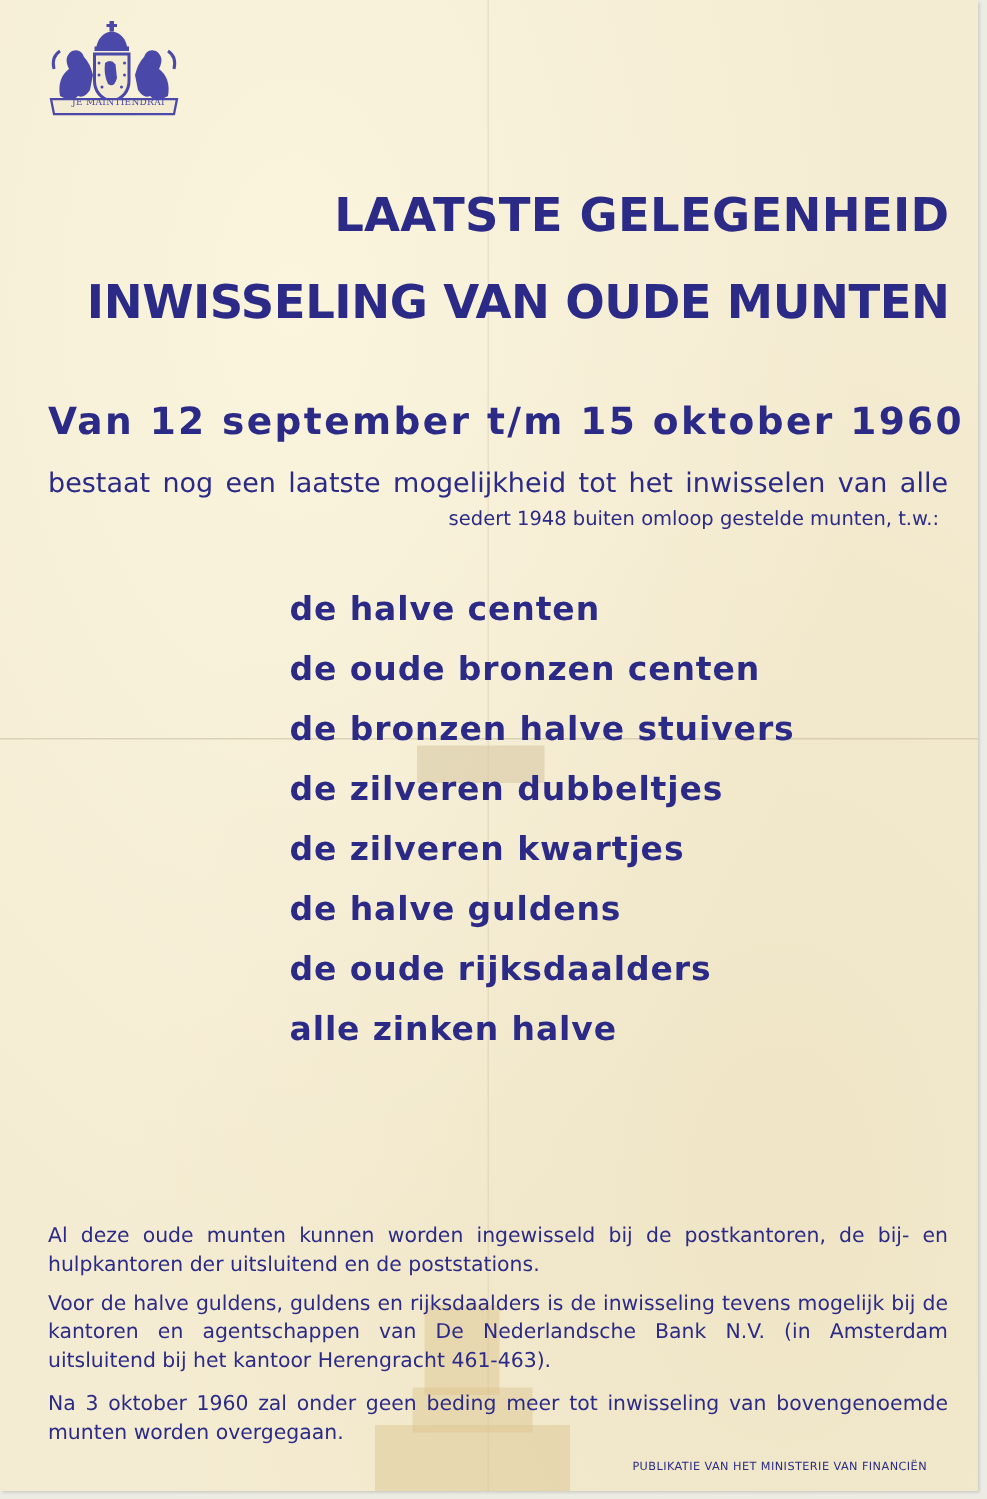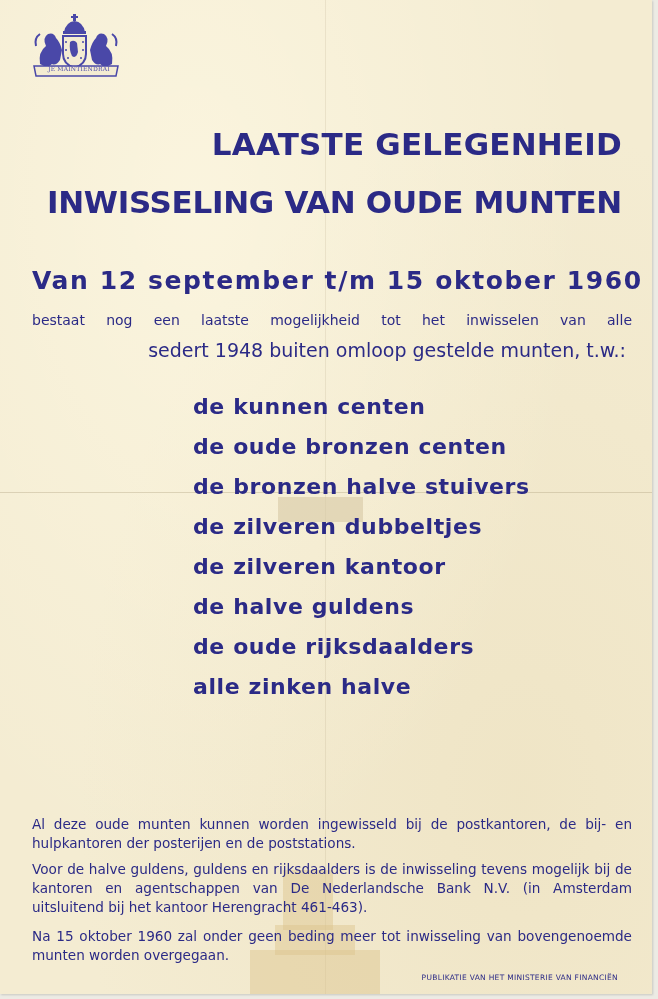--- a/index.html
+++ b/index.html
@@ -67,21 +67,21 @@
       font-size: 6px;
       line-height: 10px;
       text-align: center;
       letter-spacing: 0.2px;
       color: #4a48a8;
       font-family: "DejaVu Serif", serif;
     }
 
     .title {
       position: absolute;
-      right: 30px;
+      right: 19px;
       text-align: center;
       font-weight: bold;
       letter-spacing: 0.2px;
       white-space: nowrap;
       color: #2b2a86;
       font-family: "DejaVu Sans", sans-serif;
     }
     .title-1 { top: 126px; font-size: 31px; }
     .title-2 { top: 184px; font-size: 31px; letter-spacing: -0.3px; }
 
@@ -94,31 +94,31 @@
       font-weight: bold;
       letter-spacing: 1.6px;
       white-space: nowrap;
       color: #2b2a86;
     }
     .intro-1 {
       position: absolute;
       left: 32px;
       top: 312px;
       width: 600px;
-      font-size: 14px;
+      font-size: 18px;
       white-space: nowrap;
       text-align: justify;
       text-align-last: justify;
       color: #2b2a86;
     }
     .intro-2 {
       position: absolute;
       right: 26px;
       top: 339px;
-      font-size: 19px;
+      font-size: 13px;
       white-space: nowrap;
       color: #2b2a86;
       text-align: center;
     }
 
     .coin-list {
       position: absolute;
       left: 193px;
       top: 393px;
       margin: 0;
@@ -201,28 +201,28 @@
 
   <div class="title title-1">LAATSTE GELEGENHEID</div>
   <div class="title title-2">INWISSELING VAN OUDE MUNTEN</div>
 
   <div class="dateline">Van 12 september t/m 15 oktober 1960</div>
 
   <div class="intro-1">bestaat nog een laatste mogelijkheid tot het inwisselen van alle</div>
   <div class="intro-2">sedert 1948 buiten omloop gestelde munten, t.w.:</div>
 
   <ul class="coin-list">
-    <li>de kunnen centen</li>
+    <li>de halve centen</li>
     <li>de oude bronzen centen</li>
     <li>de bronzen halve stuivers</li>
     <li>de zilveren dubbeltjes</li>
-    <li>de zilveren kantoor</li>
+    <li>de zilveren kwartjes</li>
     <li>de halve guldens</li>
     <li>de oude rijksdaalders</li>
     <li>alle zinken halve</li>
   </ul>
 
-  <p class="para para-1" style="margin:0">Al deze oude munten kunnen worden ingewisseld bij de postkantoren, de bij- en hulpkantoren der posterijen en de poststations.</p>
+  <p class="para para-1" style="margin:0">Al deze oude munten kunnen worden ingewisseld bij de postkantoren, de bij- en hulpkantoren der uitsluitend en de poststations.</p>
   <p class="para para-2" style="margin:0">Voor de halve guldens, guldens en rijksdaalders is de inwisseling tevens mogelijk bij de kantoren en agentschappen van De Nederlandsche Bank N.V. (in Amsterdam uitsluitend bij het kantoor Herengracht 461-463).</p>
-  <p class="para para-3" style="margin:0">Na 15 oktober 1960 zal onder geen beding meer tot inwisseling van bovengenoemde munten worden overgegaan.</p>
+  <p class="para para-3" style="margin:0">Na 3 oktober 1960 zal onder geen beding meer tot inwisseling van bovengenoemde munten worden overgegaan.</p>
 
   <div class="publisher">PUBLIKATIE VAN HET MINISTERIE VAN FINANCIËN</div>
 </div>
 
 </body></html>

